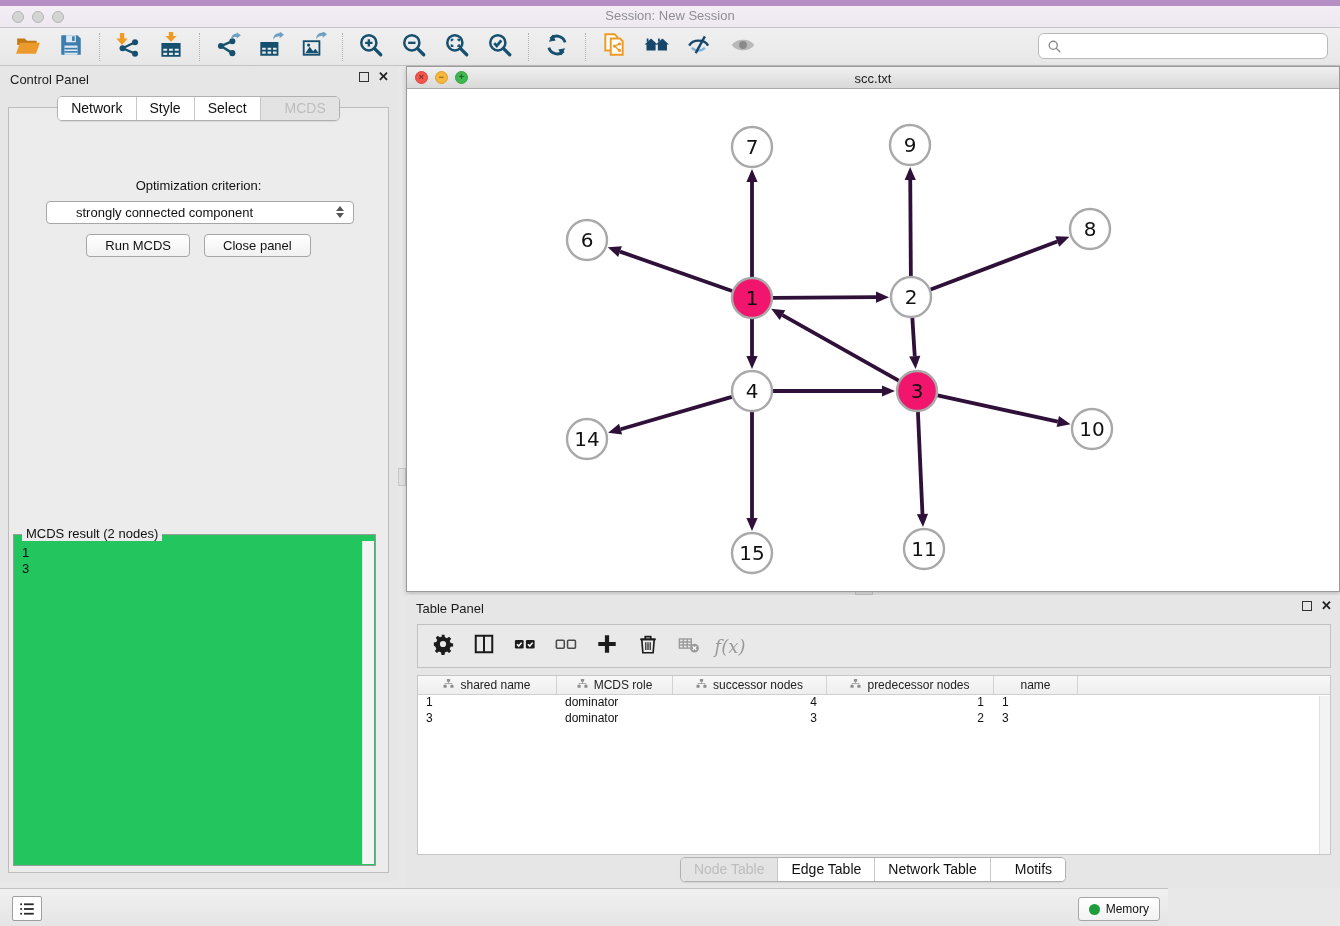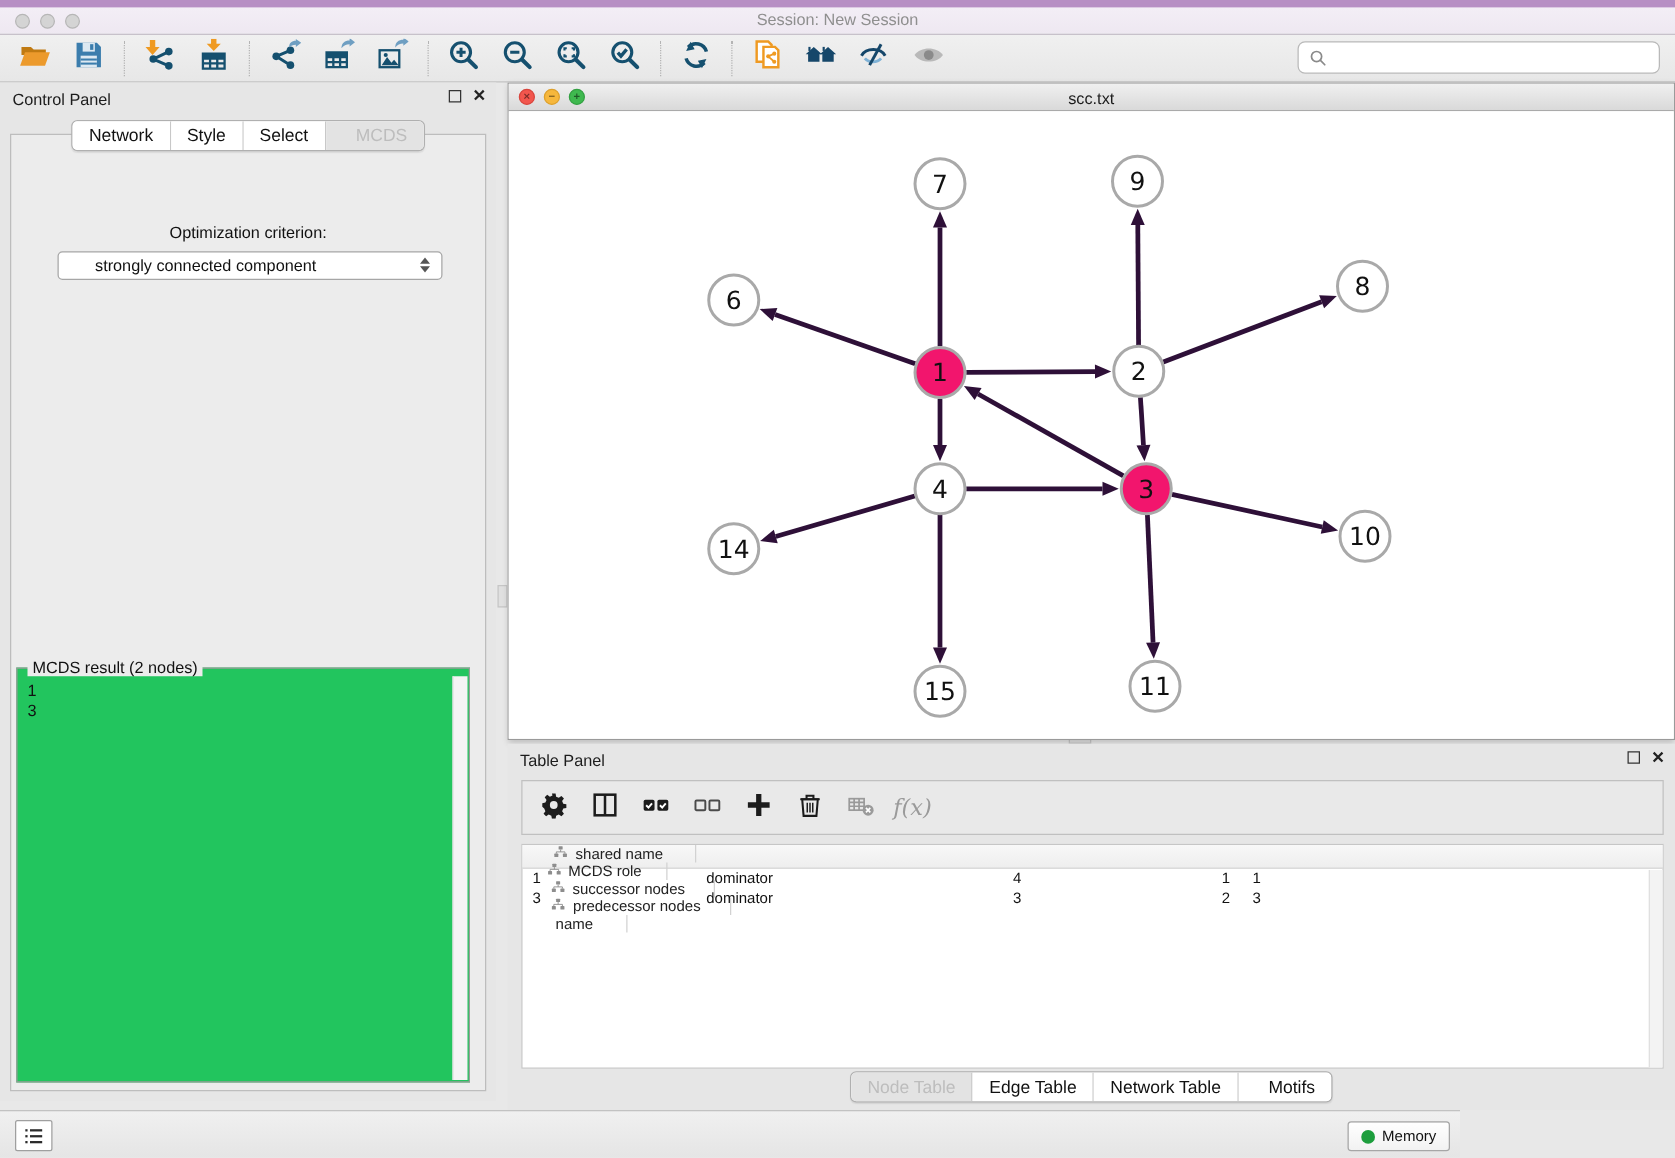--- a/index.html
+++ b/index.html
@@ -84,21 +84,21 @@
   .net-canvas svg { width:100%; height:100%; display:block; }
 
   
   .table-panel { position:absolute; left:406px; top:595px; width:934px; height:293px; background:#e6e6e6; }
   .tp-toolbar { position:absolute; left:11px; right:9px; top:29px; height:44px;
     background:#e9e9e9; border:1px solid #c0c0c0; display:flex; align-items:center; gap:15px; padding-left:12px; }
   .tp-btn { width:26px; height:26px; display:flex; align-items:center; justify-content:center; cursor:default; }
   .tp-btn svg { width:22px; height:22px; }
   .fx { font-family:"DejaVu Serif", serif; font-style:italic; font-size:18px; color:#9a9a9a; }
   .tp-table { position:absolute; left:11px; right:9px; top:80px; bottom:33px; background:#fff; border:1px solid #c6c6c6; }
-  .tp-header { display:flex; height:19px; border-bottom:1px solid #cfcfcf; background:linear-gradient(#f8f8f8,#eeeeee);flex-direction:column; }
+  .tp-header { display:flex; height:19px; border-bottom:1px solid #cfcfcf; background:linear-gradient(#f8f8f8,#eeeeee); }
   .th { display:flex; align-items:center; justify-content:center; gap:6px; font-size:12px; color:#222;
     border-right:1px solid #d2d2d2; position:relative; height:100%; }
   .th svg { width:11px; height:11px; }
   .tp-row { display:flex; height:16px; font-size:12px; color:#111; }
   .td { overflow:hidden; white-space:nowrap; }
   .td.left { text-align:left; padding-left:8px; }
   .td.right { text-align:right; padding-right:10px; }
   .tp-scroll { position:absolute; right:0; top:20px; bottom:0; width:11px; background:#f3f3f3; border-left:1px solid #e0e0e0; }
   .tp-tabs { position:absolute; left:0; right:0; bottom:6px; display:flex; justify-content:center; }
 
@@ -321,20 +321,24 @@
         </div>
       </div>
     <div class="cp-body">
       <div class="opt-label">Optimization criterion:</div>
       <div class="opt-select">
         <span>strongly connected component</span>
         <span class="opt-arrows">
             <span class="tri-up"></span>
             <span class="tri-down"></span>
           </span>
+      </div>
+      <div class="cp-buttons">
+        <div class="btn">Run MCDS</div>
+        <div class="btn">Close panel</div>
       </div>
       <div class="mcds-result">
         <div class="mcds-legend">MCDS result (2 nodes)</div>
         <div class="mcds-lines" id="mcds-lines">
             <div>1</div>
             <div>3</div>
           </div>
         <div class="mcds-scroll"></div>
       </div>
     </div>

